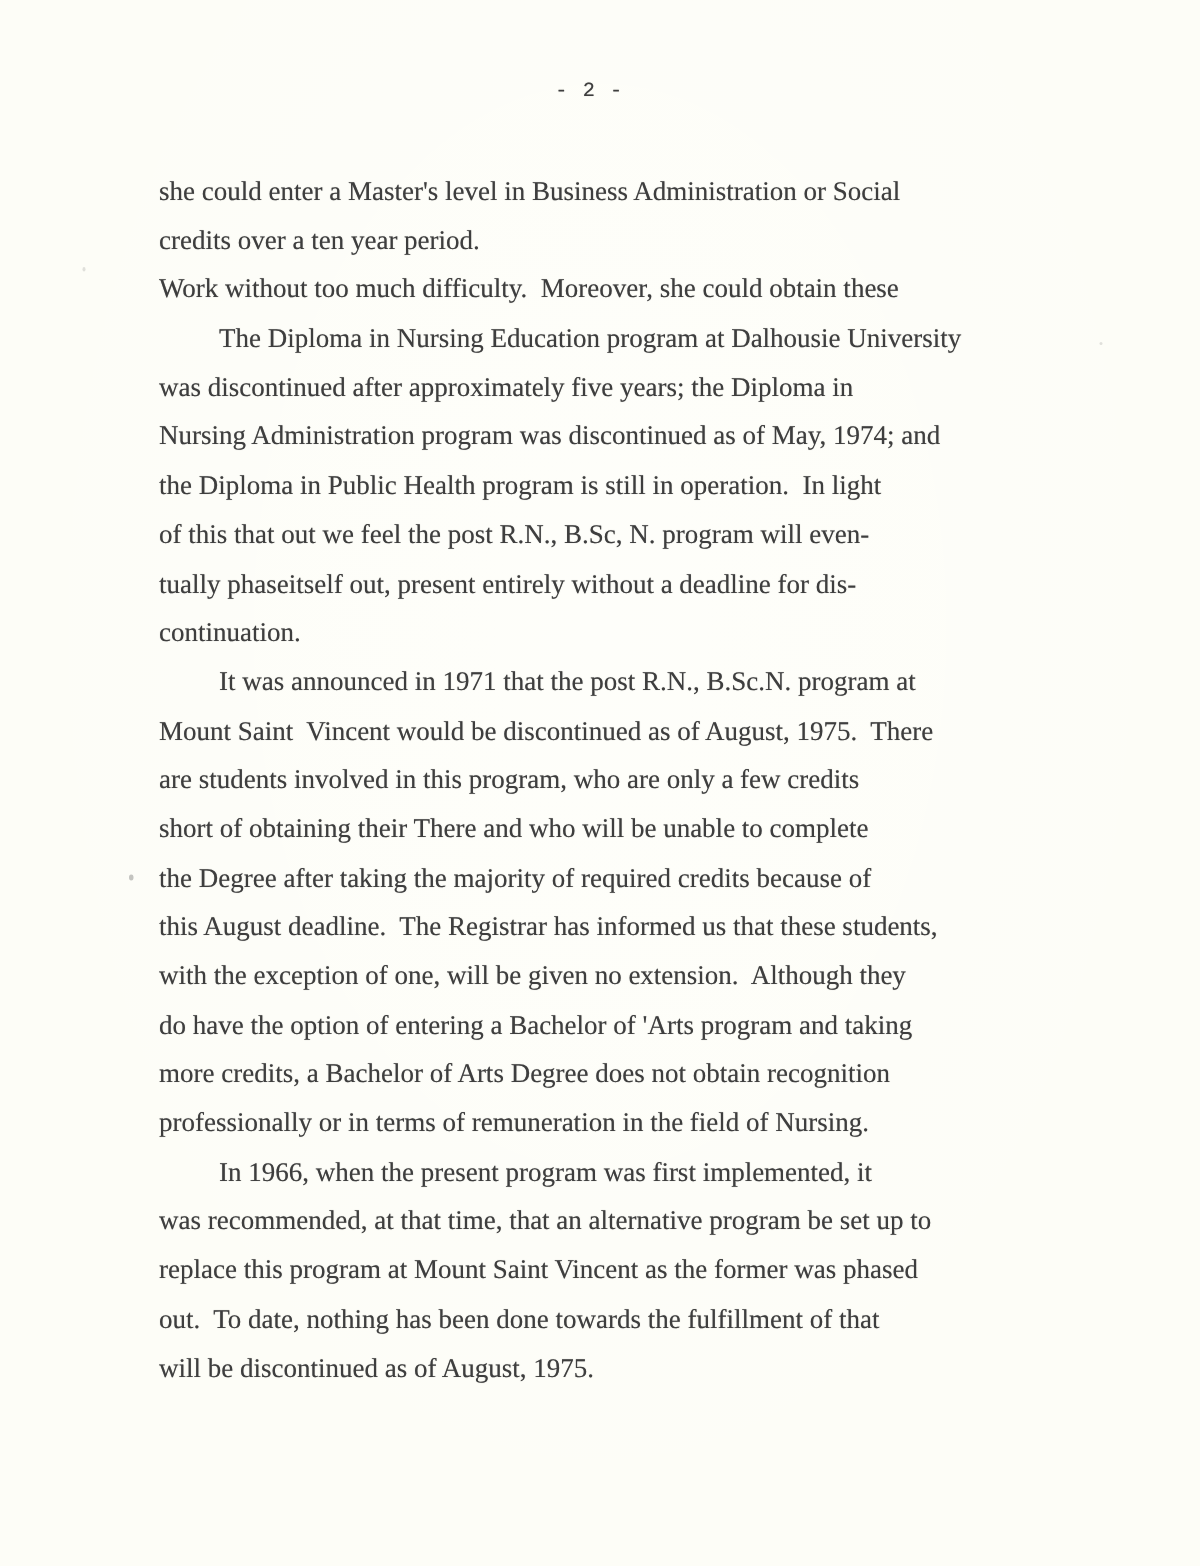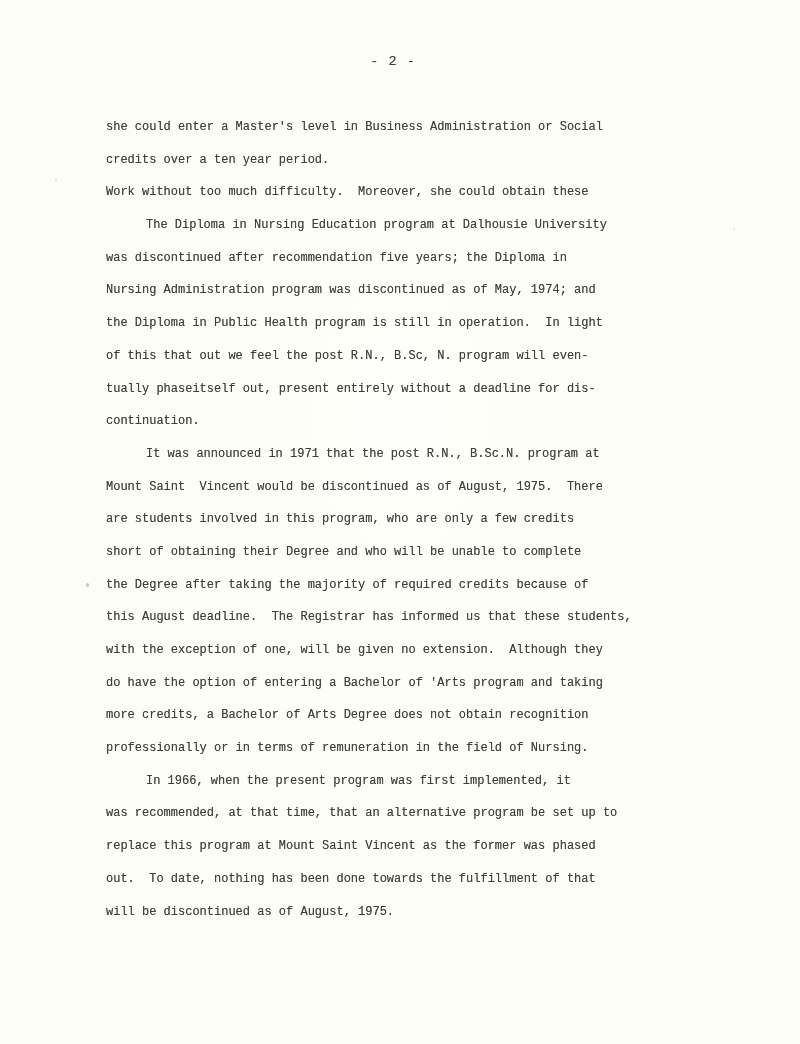--- a/index.html
+++ b/index.html
@@ -37,25 +37,26 @@
     text-shadow: 0 0 0.5px rgba(62,62,62,0.55);
   }
   .document-body {
     position: absolute;
     left: 106px;
     top: 111px;
     width: 640px;
   }
   .line {
     white-space: pre;
-    font-size: 12px;
+    font-size: 18px;
     line-height: 32.7px;
     height: 32.7px;
     color: var(--ink);
     text-shadow: 0 0 0.5px rgba(62,62,62,0.55);
+    font-family: Liberation Serif, serif;
   }
   .line.indent {
     padding-left: 40px;
   }
   .paper-speck {
     position: absolute;
     background: rgba(90,90,90,0.35);
     border-radius: 50%;
   }
   .speck-1 { left: 86px; top: 583px; width: 3px; height: 4px; }
@@ -69,32 +70,32 @@
   <div class="page-number">- 2 -</div>
 
   <div class="document-body">
       <div class="paragraph">
         <div class="line">she could enter a Master's level in Business Administration or Social</div>
         <div class="line">credits over a ten year period.</div>
         <div class="line">Work without too much difficulty.  Moreover, she could obtain these</div>
       </div>
       <div class="paragraph">
         <div class="line indent">The Diploma in Nursing Education program at Dalhousie University</div>
-        <div class="line">was discontinued after recommendation five years; the Diploma in</div>
+        <div class="line">was discontinued after approximately five years; the Diploma in</div>
         <div class="line">Nursing Administration program was discontinued as of May, 1974; and</div>
         <div class="line">the Diploma in Public Health program is still in operation.  In light</div>
         <div class="line">of this that out we feel the post R.N., B.Sc, N. program will even-</div>
         <div class="line">tually phaseitself out, present entirely without a deadline for dis-</div>
         <div class="line">continuation.</div>
       </div>
       <div class="paragraph">
         <div class="line indent">It was announced in 1971 that the post R.N., B.Sc.N. program at</div>
         <div class="line">Mount Saint  Vincent would be discontinued as of August, 1975.  There</div>
         <div class="line">are students involved in this program, who are only a few credits</div>
-        <div class="line">short of obtaining their Degree and who will be unable to complete</div>
+        <div class="line">short of obtaining their There and who will be unable to complete</div>
         <div class="line">the Degree after taking the majority of required credits because of</div>
         <div class="line">this August deadline.  The Registrar has informed us that these students,</div>
         <div class="line">with the exception of one, will be given no extension.  Although they</div>
         <div class="line">do have the option of entering a Bachelor of 'Arts program and taking</div>
         <div class="line">more credits, a Bachelor of Arts Degree does not obtain recognition</div>
         <div class="line">professionally or in terms of remuneration in the field of Nursing.</div>
       </div>
       <div class="paragraph">
         <div class="line indent">In 1966, when the present program was first implemented, it</div>
         <div class="line">was recommended, at that time, that an alternative program be set up to</div>

